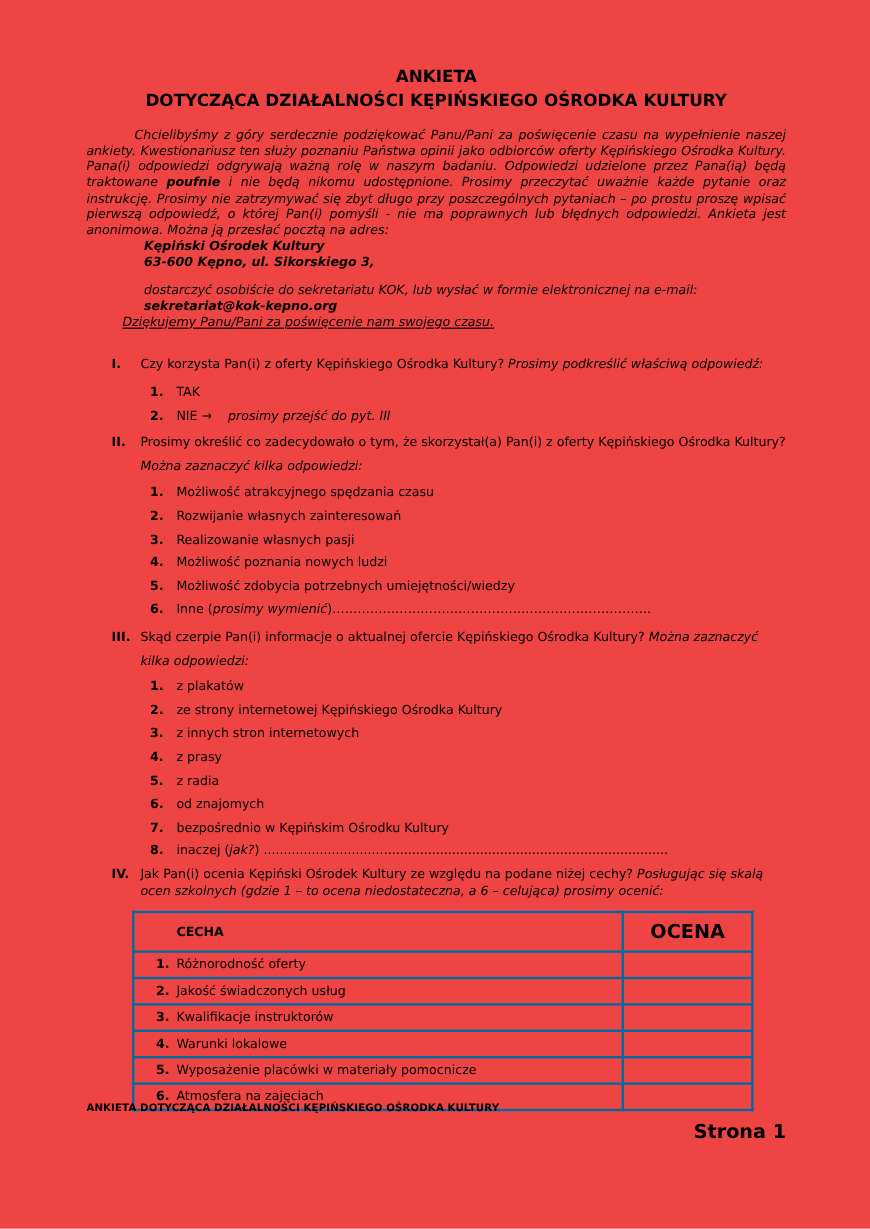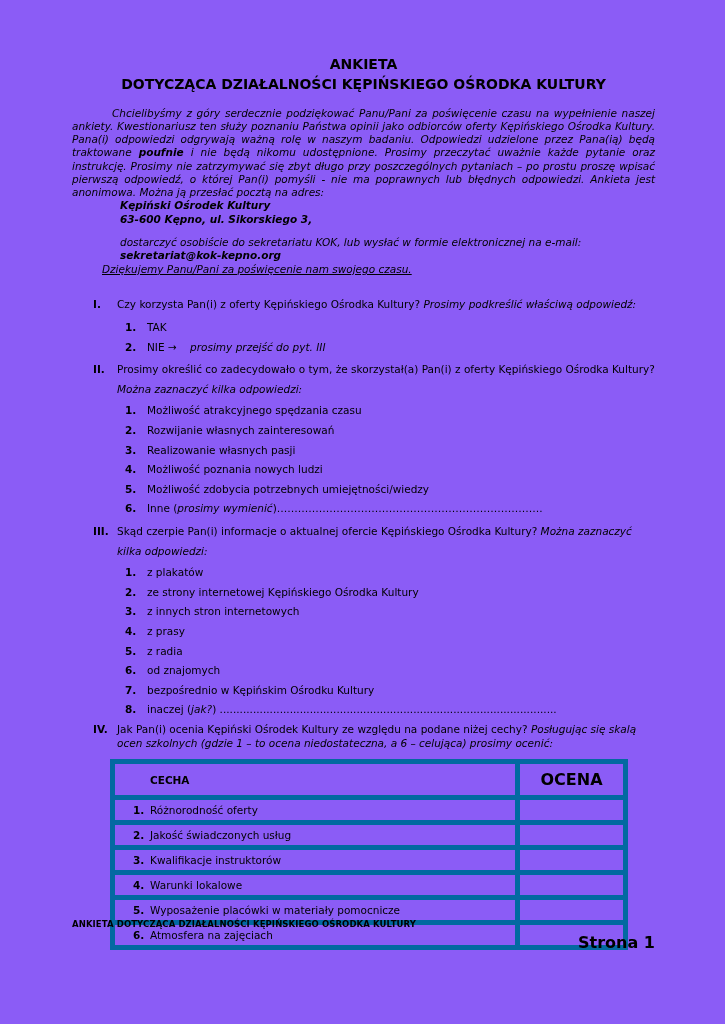--- a/index.html
+++ b/index.html
@@ -4,21 +4,21 @@
 <style>
   * { margin:0; padding:0; box-sizing:border-box; }
   html, body { background:#ffffff; }
   body {
     width:725px; height:1024px;
     font-family:"DejaVu Sans","Liberation Sans",sans-serif;
     color:#000; font-size:10.5px;
   }
   .page {
     position:relative; width:725px; height:1024px;
-    padding:55px 70px 0 72px; overflow:hidden; background:#8b5cf6;
+    padding:55px 70px 0 72px; overflow:hidden; background:#ef4444;
   }
   .title-block { text-align:center; font-weight:bold; font-size:14px; line-height:1.42; }
   .intro {
     margin-top:12px; font-style:italic; text-align:justify;
     line-height:1.26; text-indent:40px;
   }
   .address { margin-left:48px; font-weight:bold; font-style:italic; line-height:1.3; }
   .delivery { margin-left:48px; margin-top:9px; line-height:1.3; }
   .it { font-style:italic; }
   .bi { font-style:italic; font-weight:bold; }
@@ -36,21 +36,21 @@
   .spaced .opts { margin-top:4px; }
   .opt { display:flex; margin-left:53px; margin-bottom:6px; line-height:1.3; }
   .onum { flex:none; width:22px; font-weight:bold; }
   .otext { flex:1; word-break:break-word; }
   .otext i { font-style:italic; }
 
   table.rating-table {
     margin:9px 0 0 38px; width:518px;
     border-collapse:collapse; table-layout:fixed;
   }
-  .rating-table th, .rating-table td { border:5px solid #0369a1; }
+  .rating-table th, .rating-table td { border:2px solid #0369a1; }
   .th-cecha { text-align:left; padding:6px 0 6px 35px; font-weight:bold; font-size:10.5px; }
   .th-ocena { width:108px; text-align:center; padding:6px 0; font-weight:bold; font-size:16px; }
   .td-cecha { padding:4px 4px 4px 18px; }
   .td-ocena { width:108px; }
   .rnum { display:inline-block; width:17px; font-weight:bold; }
 
   .footer { position:absolute; left:72px; right:70px; top:919px; }
   .footer-left { font-weight:bold; font-size:8.5px; letter-spacing:0.1px; }
   .footer-right { margin-top:4px; text-align:right; font-weight:bold; font-size:16px; }
 </style>

